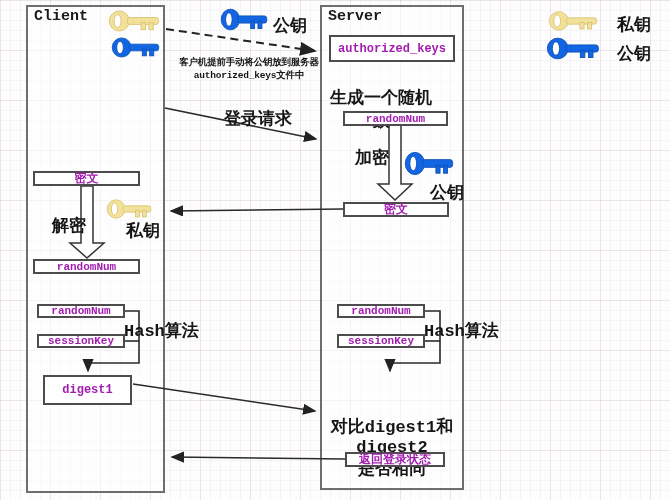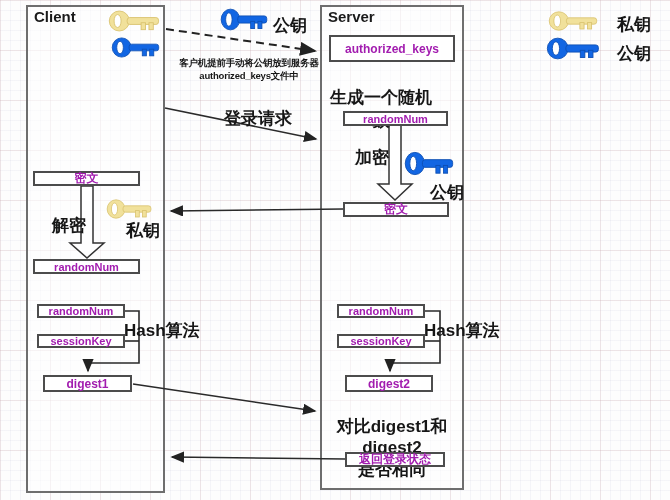--- a/index.html
+++ b/index.html
@@ -1,18 +1,18 @@
 <!DOCTYPE html>
 <html><head>
 <meta charset="utf-8">
 <style>
   html,body{margin:0;padding:0;}
   .stage{
     position:relative;width:670px;height:500px;overflow:hidden;
-    font-family:Liberation Sans, sans-serif;
+    font-family:Liberation Mono, monospace;
     color:#111;
     background:
       linear-gradient(rgba(205,160,160,0.20) 1px, transparent 1px),
       linear-gradient(90deg, rgba(205,160,160,0.20) 1px, transparent 1px),
       linear-gradient(rgba(170,170,205,0.10) 1px, transparent 1px),
       linear-gradient(90deg, rgba(170,170,205,0.10) 1px, transparent 1px),
       #fdfdfd;
     background-size:50px 50px,50px 50px,10px 10px,10px 10px;
   }
   .lane{position:absolute;border:2px solid #6e6e6e;background:rgba(255,255,255,0.55);box-sizing:border-box;}
@@ -158,27 +158,26 @@
   <div class="node big" style="left:329px;top:35px;width:126px;height:27px;">authorized_keys</div>
   <div class="lbl s12 c" style="left:321px;top:86px;width:120px;">生成一个随机
 数</div>
   <div class="node" style="left:343px;top:111px;width:105px;height:15px;">randomNum</div>
   <div class="lbl s12" style="left:355px;top:146px;">加密</div>
   <div class="lbl s12" style="left:430px;top:181px;">公钥</div>
   <div class="node big" style="left:343px;top:202px;width:106px;height:15px;">密文</div>
   <div class="node" style="left:337px;top:304px;width:88px;height:14px;">randomNum</div>
   <div class="node" style="left:337px;top:334px;width:88px;height:14px;">sessionKey</div>
   <div class="lbl s12" style="left:424px;top:319px;">Hash算法</div>
-  <div class="node big" style="left:345px;top:375px;width:88px;height:17px;">digest2</div>
   <div class="lbl s12 c" style="left:327px;top:415px;width:130px;">对比digest1和digest2
 是否相同</div>
   <div class="node big" style="left:345px;top:452px;width:100px;height:15px;">返回登录状态</div>
 
   <div class="node big" style="left:33px;top:171px;width:107px;height:15px;">密文</div>
   <div class="lbl s12" style="left:52px;top:214px;">解密</div>
   <div class="lbl s12" style="left:126px;top:219px;">私钥</div>
   <div class="node" style="left:33px;top:259px;width:107px;height:15px;">randomNum</div>
   <div class="node" style="left:37px;top:304px;width:88px;height:14px;">randomNum</div>
   <div class="node" style="left:37px;top:334px;width:88px;height:14px;">sessionKey</div>
   <div class="lbl s12" style="left:124px;top:319px;">Hash算法</div>
-  <div class="node big" style="left:43px;top:375px;width:89px;height:17px;">digest1</div>
+  <div class="node big" style="left:43px;top:375px;width:89px;height:30px;">digest1</div>
 
 </div>
 
 </body></html>

